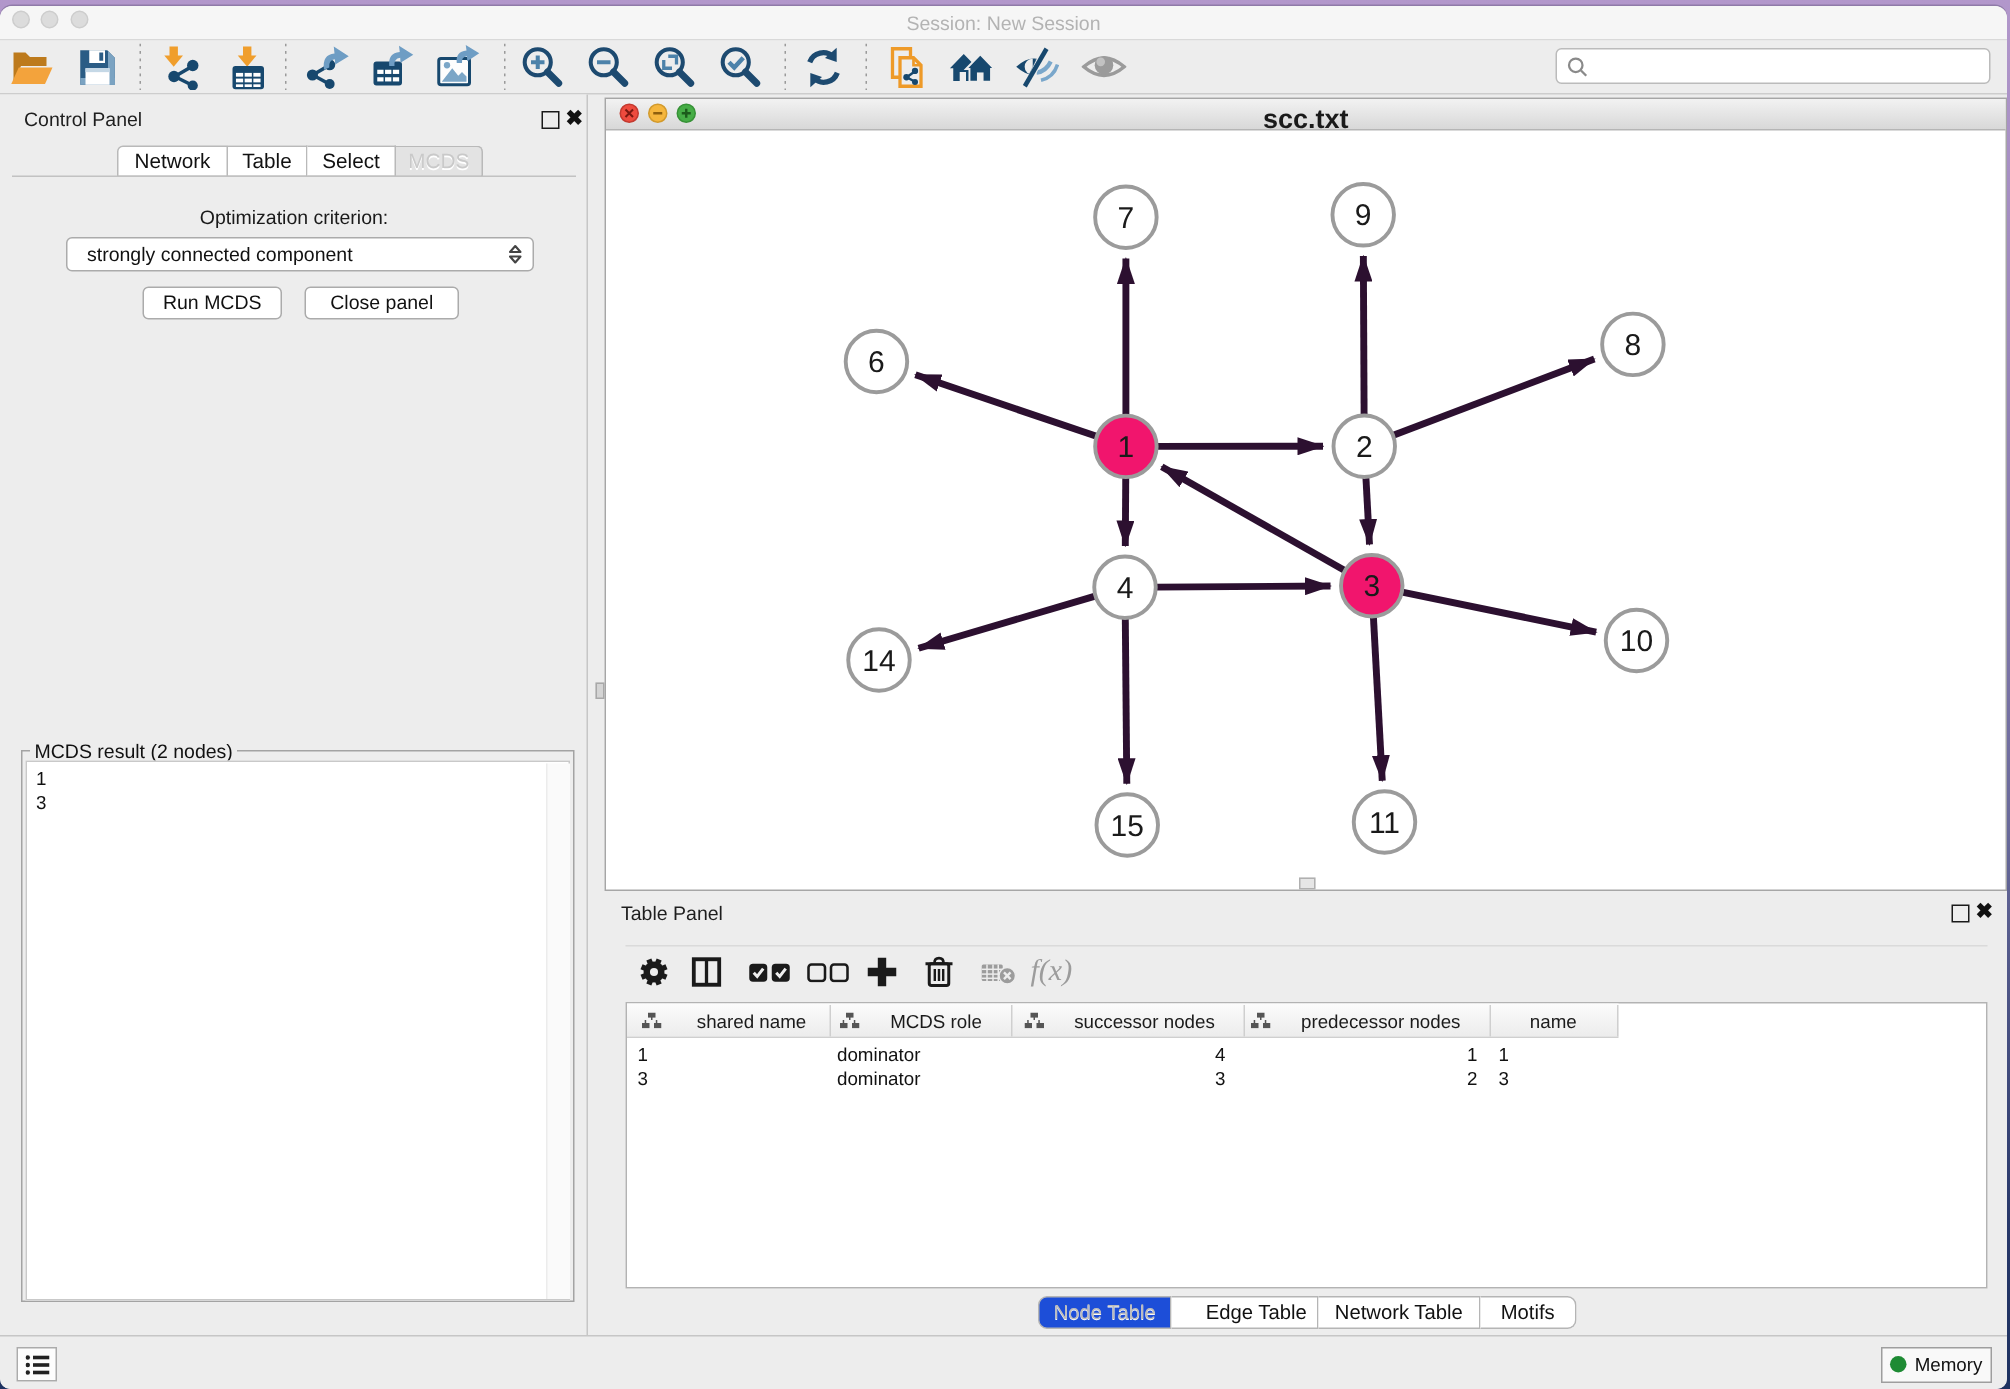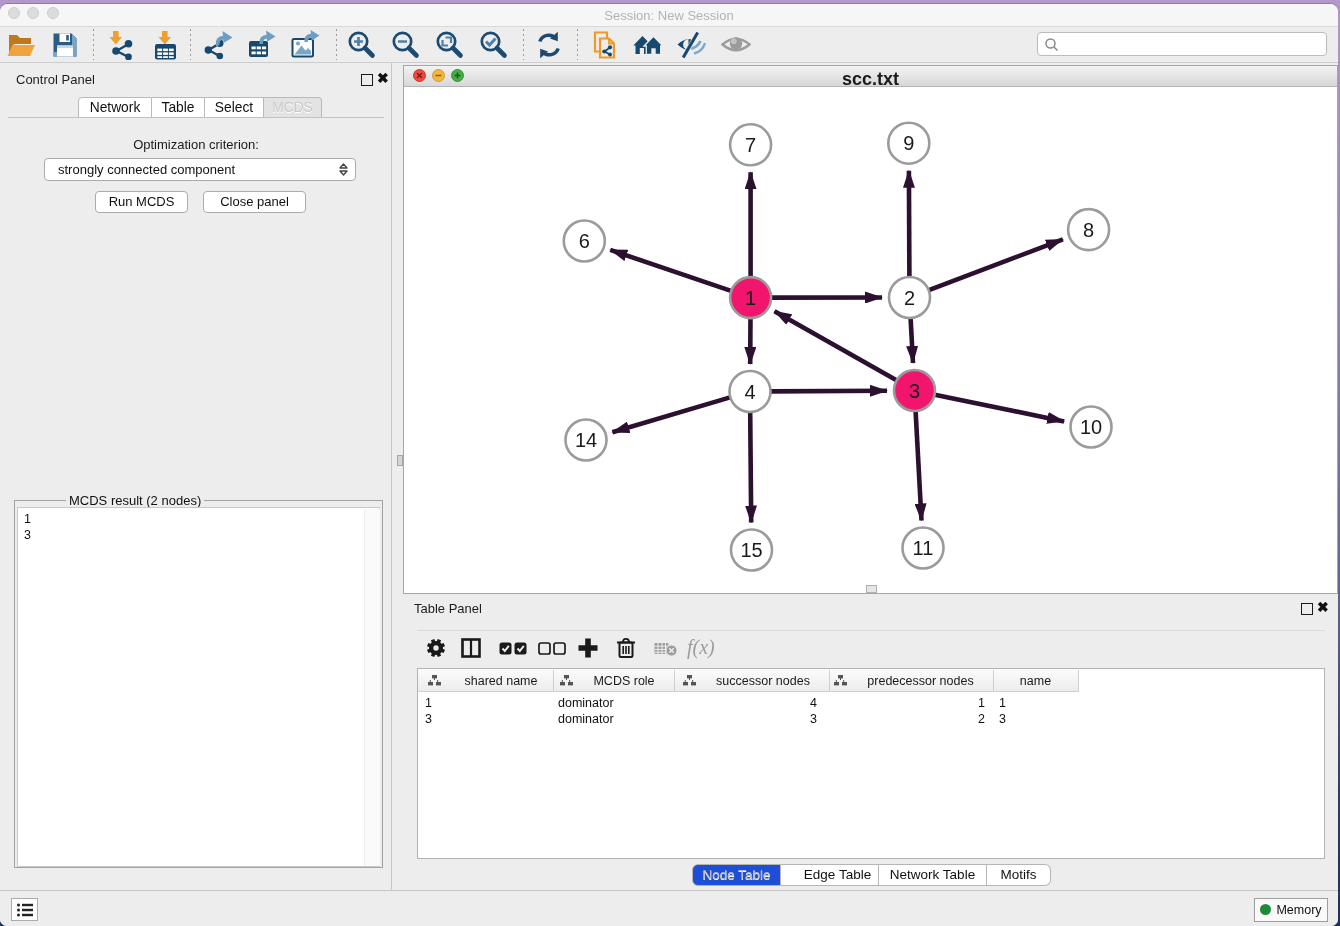--- a/index.html
+++ b/index.html
@@ -231,21 +231,21 @@
     <div class="abs" style="left:44px; top:95px; width:312px; height:23px; background:#fff; border:1px solid #ababab; border-radius:4px; font-size:13px; color:#111; line-height:21px; padding-left:13px;">strongly connected component
       <svg width="11" height="15" viewBox="0 0 11 15" style="position:absolute; right:6px; top:3px;">
             <path d="M2 6 L5.5 2 L9 6 Z" fill="none" stroke="#444" stroke-width="1.4" stroke-linejoin="round"></path>
             <path d="M2 9 L5.5 13 L9 9 Z" fill="none" stroke="#444" stroke-width="1.4" stroke-linejoin="round"></path>
           </svg>
     </div>
     <div class="abs" style="left:95px; top:128px; width:93px; height:22px; background:#fff; border:1px solid #ababab; border-radius:4px; font-size:13px; color:#111; text-align:center; line-height:20px;">Run MCDS</div>
     <div class="abs" style="left:203px; top:128px; width:103px; height:22px; background:#fff; border:1px solid #ababab; border-radius:4px; font-size:13px; color:#111; text-align:center; line-height:20px;">Close panel</div>
 
     <div class="abs" style="left:14px; top:437px; width:369px; height:368px; border:1px solid #a3a3a3;"></div>
-    <div class="abs" style="left:20px; top:430px; background:#ededed; padding:0 3px; font-size:13px; color:#111;margin-left:46px;">MCDS result (2 nodes)</div>
+    <div class="abs" style="left:20px; top:430px; background:#ededed; padding:0 3px; font-size:13px; color:#111;">MCDS result (2 nodes)</div>
     <div class="abs" style="left:17px; top:444px; width:363px; height:360px; background:#fff; border:1px solid #c9c9c9;"></div>
     <div class="abs" style="left:24px; top:448px; font-size:12.5px; color:#111; line-height:16px;">1<br>3</div>
     <div class="abs" style="left:364px; top:446px; width:16px; height:357px; background:#fafafa; border-left:1px solid #ececec;"></div>
   </div>
   <div id="netwin">
     <div id="nettitle">
       <div class="tl2" style="left:9px; background:#ee4b3e; border:1px solid #c33a30;">
             <svg width="11" height="11" viewBox="0 0 11 11">
               <path d="M3 3 L8 8 M8 3 L3 8" stroke="#7c1810" stroke-width="1.4"></path>
             </svg>

